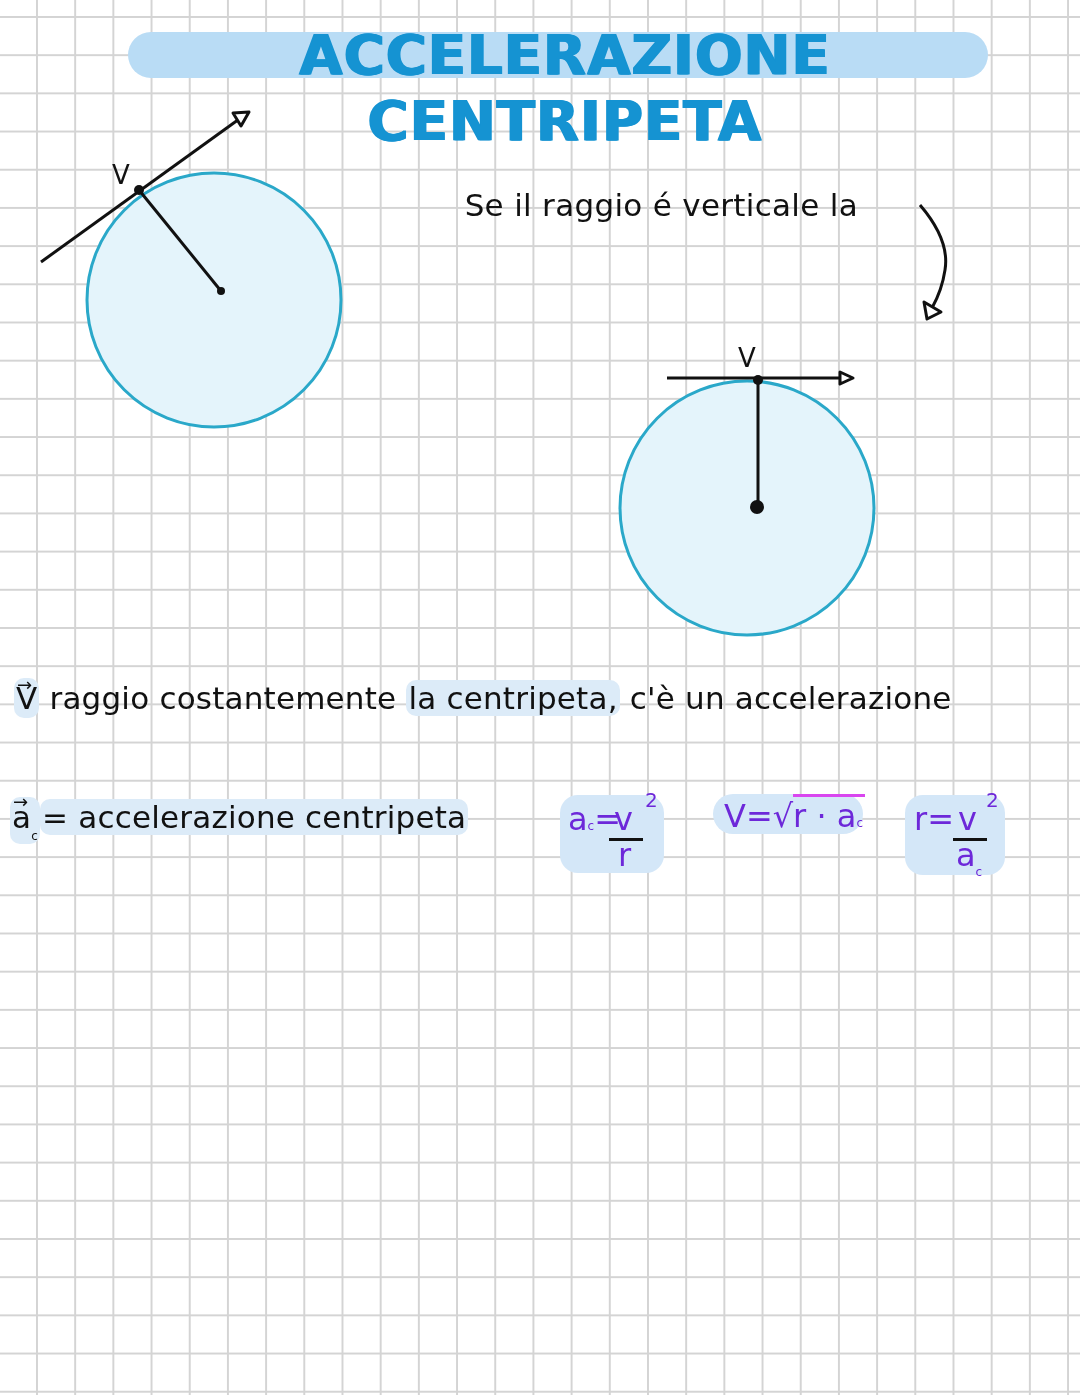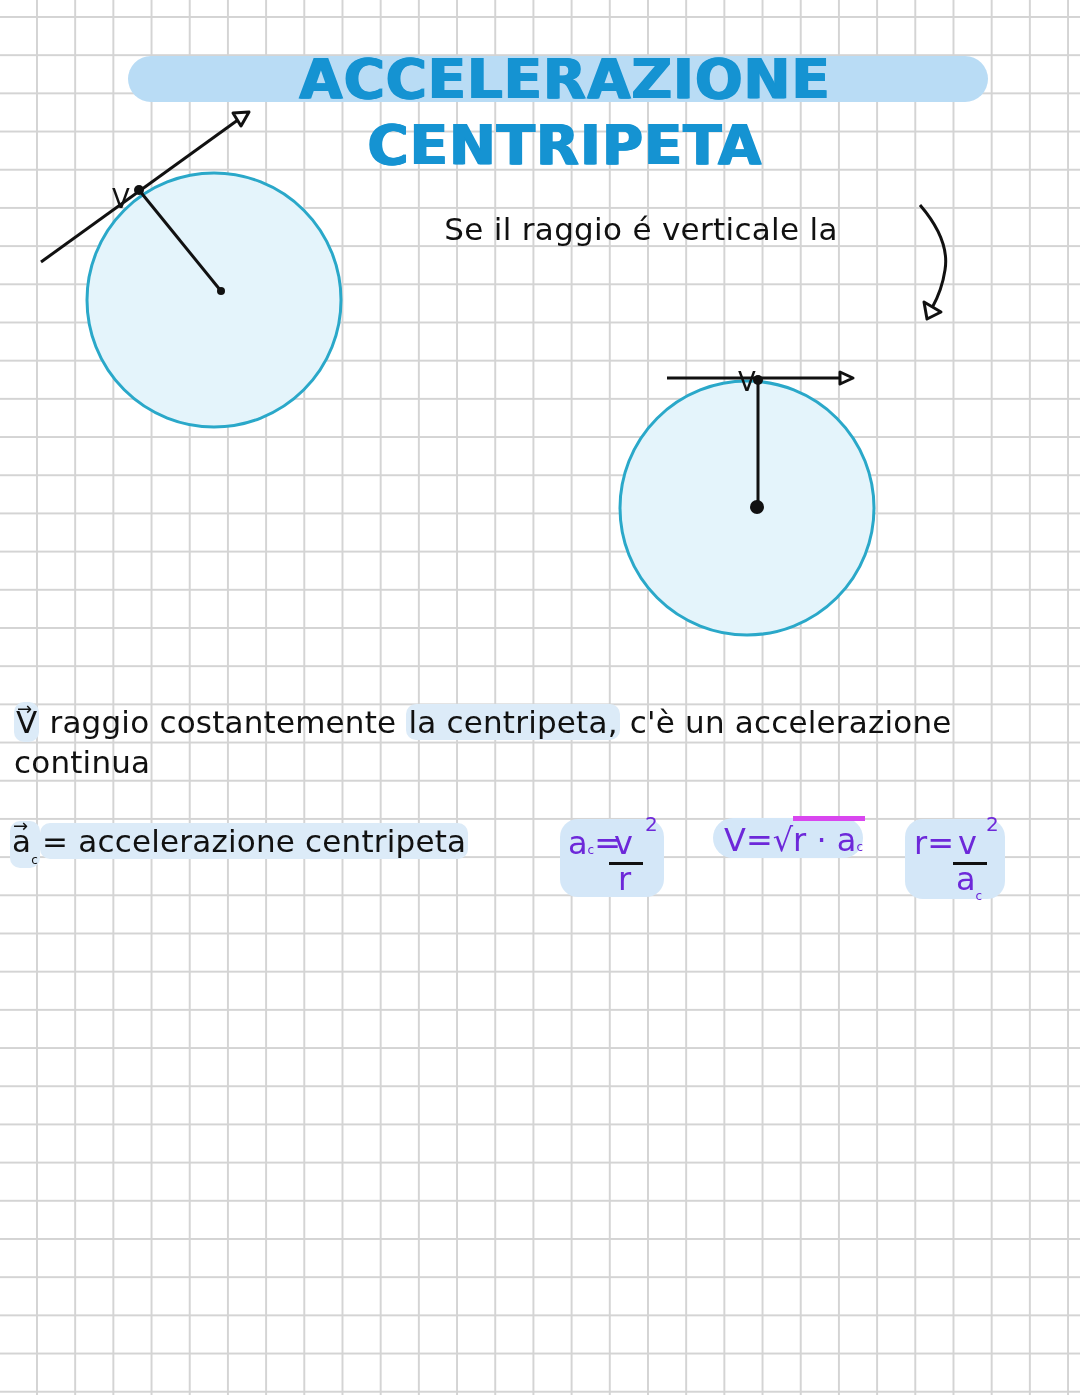--- a/index.html
+++ b/index.html
@@ -7,21 +7,21 @@
     width:1080px; height:1395px; position:relative; overflow:hidden;
     background-color:#ffffff;
     background-image:
       linear-gradient(to right, #d4d4d4 2px, transparent 2px),
       linear-gradient(to bottom, #d4d4d4 2px, transparent 2px);
     background-size:38.2px 38.2px;
     background-position:36px 16px;
     font-family:"DejaVu Sans", sans-serif;
     color:#111;
   }
-  .abs { position:absolute;margin-top:24px; }
+  .abs { position:absolute; }
   .title-hl {
     left:128px; top:32px; width:860px; height:46px;
     background:#b9dcf5; border-radius:23px;
   }
   .title {
     left:150px; top:22px; width:830px; text-align:center;
     font-family:"DejaVu Sans", sans-serif; font-weight:bold;
     font-size:56px; letter-spacing:1px; color:#1593d2;
     line-height:66px;
     text-shadow: 1px 0 0 #1593d2, -1px 0 0 #1593d2;
@@ -67,53 +67,52 @@
     <polygon points="840,372 853,378 840,384" fill="#fff" stroke="#111" stroke-width="3" stroke-linejoin="round"></polygon>
     <line x1="758" y1="380" x2="758" y2="507" stroke="#111" stroke-width="3"></line>
     <circle cx="758" cy="380" r="5" fill="#111"></circle>
     <circle cx="757" cy="507" r="7" fill="#111"></circle>
   </g>
 </svg>
 
 <div class="abs" style="left:112px;top:160px;font-size:26px;">V</div>
 <div class="abs" style="left:738px;top:343px;font-size:26px;">V</div>
 
-<div class="abs note" style="left:406px;top:186px;width:470px;">
+<div class="abs note" style="left:388px;top:186px;width:470px;text-align:right;">
   <div>Se il raggio é verticale la</div>
 </div>
 
 <div class="abs body-text" style="left:14px;top:678px;width:1060px;">
   <div style="white-space:nowrap;">
     <span class="hl" style="position:relative;display:inline-block;">
       <span>V</span>
       <span style="position:absolute;left:3px;top:-2px;font-size:18px;line-height:18px;">→</span>
     </span><span> raggio costantemente </span><span class="hl">la centripeta,</span><span> c'è un accelerazione</span>
   </div>
-  <div>continua</div>
 </div>
 
 <div class="abs body-text" style="left:10px;top:797px;white-space:nowrap;">
   <span class="hl" style="position:relative;display:inline-block;">
     <span>a</span><span class="sub" style="position:relative;top:12px;">c</span>
     <span style="position:absolute;left:3px;top:-4px;font-size:18px;line-height:18px;">→</span>
   </span><span class="hl">= accelerazione centripeta</span>
 </div>
 
 <div class="abs formula-box" style="left:560px;top:795px;width:104px;height:78px;"></div>
 <div class="abs f-text" style="left:568px;top:800px;">
   <span>a</span><span class="sub">c</span><span>=</span>
 </div>
 <div class="abs f-text" style="left:614px;top:800px;">v</div>
 <div class="abs f-text sup" style="left:645px;top:788px;">2</div>
 <div class="abs fbar" style="left:609px;top:838px;width:34px;"></div>
 <div class="abs f-text" style="left:618px;top:836px;">r</div>
 
 <div class="abs formula-box" style="left:713px;top:794px;width:150px;height:40px;border-radius:20px;"></div>
 <div class="abs f-text" style="left:724px;top:797px;white-space:nowrap;">
-  <span>V</span><span>=</span><span>√</span><span style="border-top:5px solid #d946ef;padding-right:2px;"><span>r · a</span><span class="sub">c</span></span>
+  <span>V</span><span>=</span><span>√</span><span style="border-top:3px solid #d946ef;padding-right:2px;"><span>r · a</span><span class="sub">c</span></span>
 </div>
 
 <div class="abs formula-box" style="left:905px;top:795px;width:100px;height:80px;"></div>
 <div class="abs f-text" style="left:914px;top:800px;">
   <span>r</span><span>=</span>
 </div>
 <div class="abs f-text" style="left:958px;top:800px;">v</div>
 <div class="abs f-text sup" style="left:986px;top:788px;">2</div>
 <div class="abs fbar" style="left:953px;top:838px;width:34px;"></div>
 <div class="abs f-text" style="left:956px;top:836px;">

